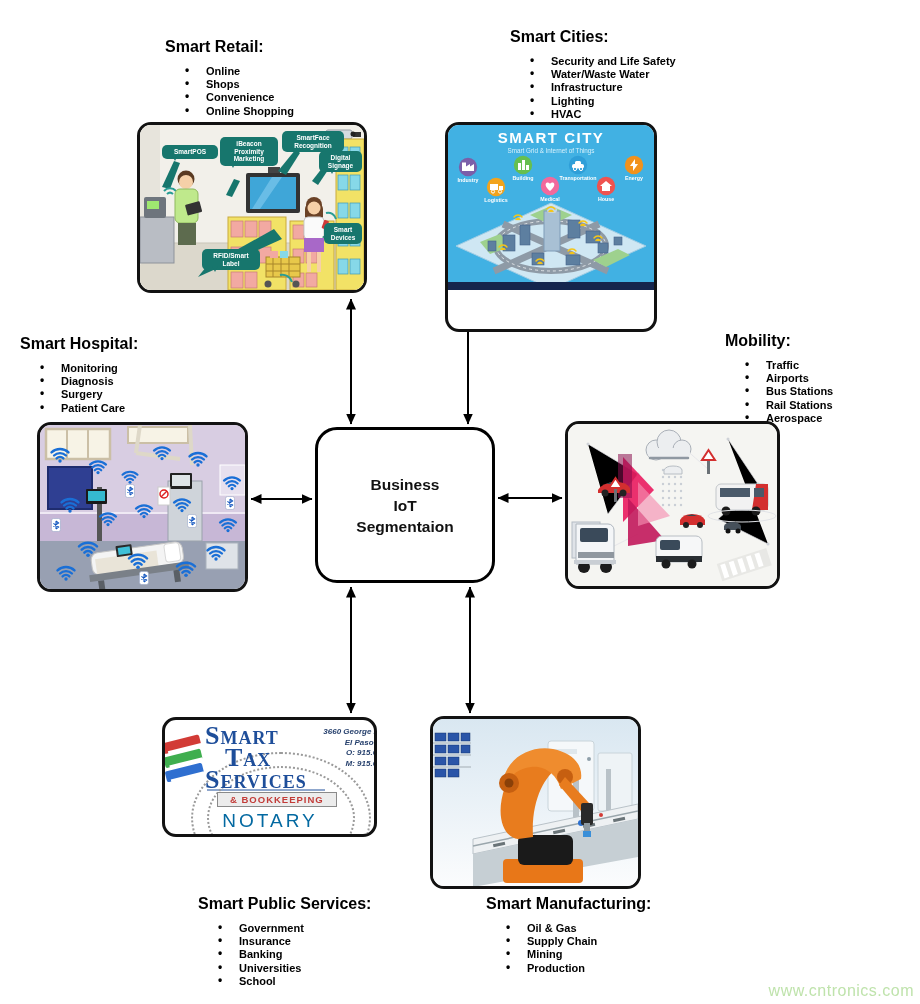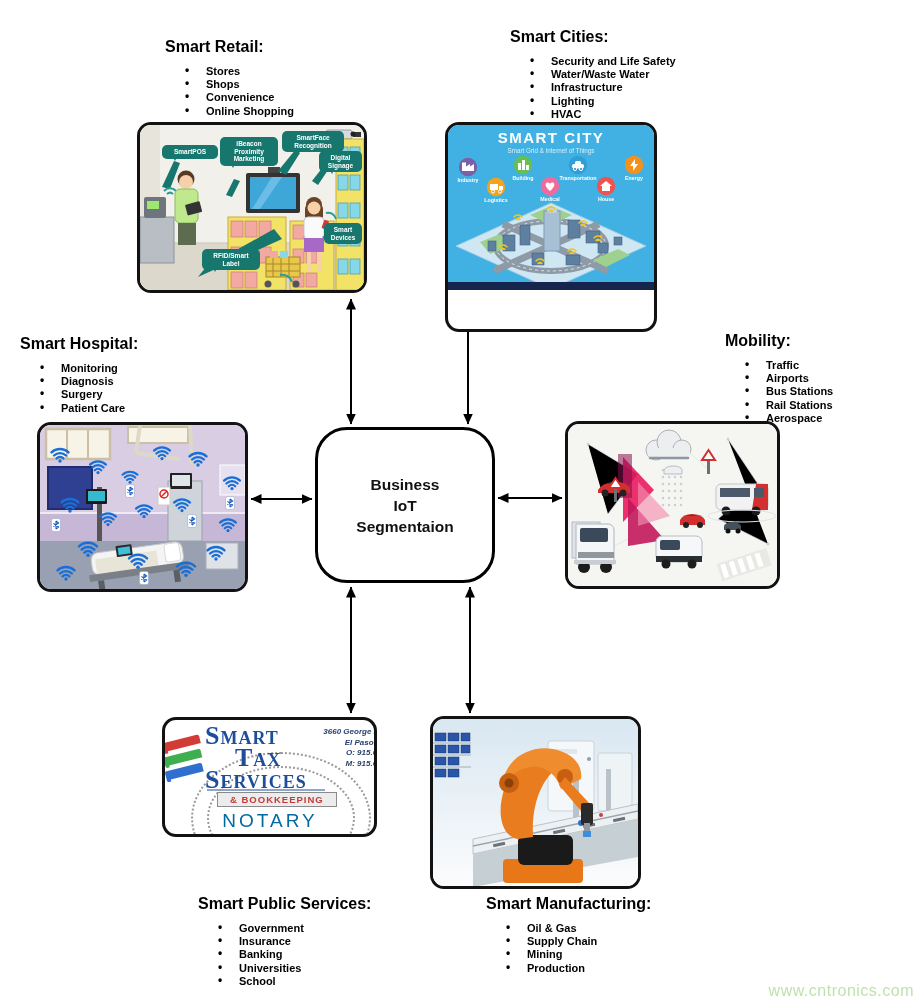--- a/index.html
+++ b/index.html
@@ -12,21 +12,21 @@
   .panel{position:absolute;border:3px solid #121212;border-radius:14px;background:#fff;overflow:hidden;z-index:2}
   #panel-retail{left:137px;top:122px;width:230px;height:171px}
   #panel-city{left:445px;top:122px;width:212px;height:210px}
   #panel-hospital{left:37px;top:422px;width:211px;height:170px}
   #panel-mobility{left:565px;top:421px;width:215px;height:168px}
   #panel-tax{left:162px;top:717px;width:215px;height:120px}
   #panel-mfg{left:430px;top:716px;width:211px;height:173px}
   svg.art{position:absolute;left:0;top:0;display:block}
   
   #center-box{position:absolute;left:315px;top:427px;width:180px;height:156px;z-index:2;
-    border:3px solid #000;border-radius:32px;background:#fff;display:flex;flex-direction:column;
+    border:3px solid #000;border-radius:22px;background:#fff;display:flex;flex-direction:column;
     align-items:center;justify-content:center;font-weight:bold;font-size:15.5px;line-height:21px;
     text-align:center;color:#111}
   
   .label-block{position:absolute;z-index:2;color:#000}
   .lb-title{font-size:16px;line-height:13px;font-weight:bold}
   .lb-list{list-style:none;margin-top:12px}
   .lb-item{position:relative;font-size:11px;line-height:13.2px;font-weight:bold;padding-left:41px}
   .lb-item::before{content:"\2022";position:absolute;left:20px;top:-1px;font-size:12px}
   #label-retail{left:165px;top:40px}
   #label-cities{left:510px;top:30px}
@@ -48,21 +48,21 @@
   #co-rfid{left:62px;top:124px;width:58px}
   
   .tax-el{position:absolute;z-index:3}
   .dotted-ring{position:absolute;border:2px dotted #9a9a9a;border-radius:50%;z-index:2}
   #tax-ring-outer{left:26px;top:32px;width:180px;height:132px}
   #tax-ring-inner{left:42px;top:46px;width:148px;height:104px}
   .tax-logo-line{font-family:"Liberation Serif",serif;font-weight:bold;color:#1e4e9a;
     font-size:18px;line-height:20px;letter-spacing:1px}
   .tax-logo-line::first-letter{font-size:26px}
   #tax-logo{left:40px;top:6px}
-  #tax-logo .l2{margin-left:30px}
+  #tax-logo .l2{margin-left:20px}
   #tax-banner{left:52px;top:72px;background:#ececec;border:1px solid #8a8a8a;color:#c23b38;
     font-weight:bold;font-size:9.5px;letter-spacing:1px;padding:1px 12px}
   #tax-notary{left:40px;top:90px;width:130px;text-align:center;color:#0369a1;font-size:19px;
     line-height:21px;letter-spacing:3px}
   #tax-checks{left:58px;top:115px;width:104px;font-style:italic;font-weight:bold;
     font-size:8px;line-height:11px;color:#1a1a1a}
   #tax-address{right:-12px;top:7px;width:120px;text-align:right;font-style:italic;font-size:8px;
     line-height:10.5px;color:#28426e;font-weight:bold}
   
   #watermark{position:absolute;right:6px;bottom:4px;font-size:16px;color:#bfe3ac;z-index:2;letter-spacing:.5px}
@@ -91,21 +91,21 @@
 
   <div id="center-box">
     <div>Business</div>
     <div>IoT</div>
     <div>Segmentaion</div>
   </div>
 
   <div class="label-block" id="label-retail">
     <div class="lb-title">Smart Retail:</div>
     <ul class="lb-list">
-      <li class="lb-item">Stores</li>
+      <li class="lb-item">Online</li>
       <li class="lb-item">Shops</li>
       <li class="lb-item">Convenience</li>
       <li class="lb-item">Online Shopping</li>
     </ul>
   </div>
 
   <div class="label-block" id="label-cities">
     <div class="lb-title">Smart Cities:</div>
     <ul class="lb-list">
       <li class="lb-item">Security and Life Safety</li>

